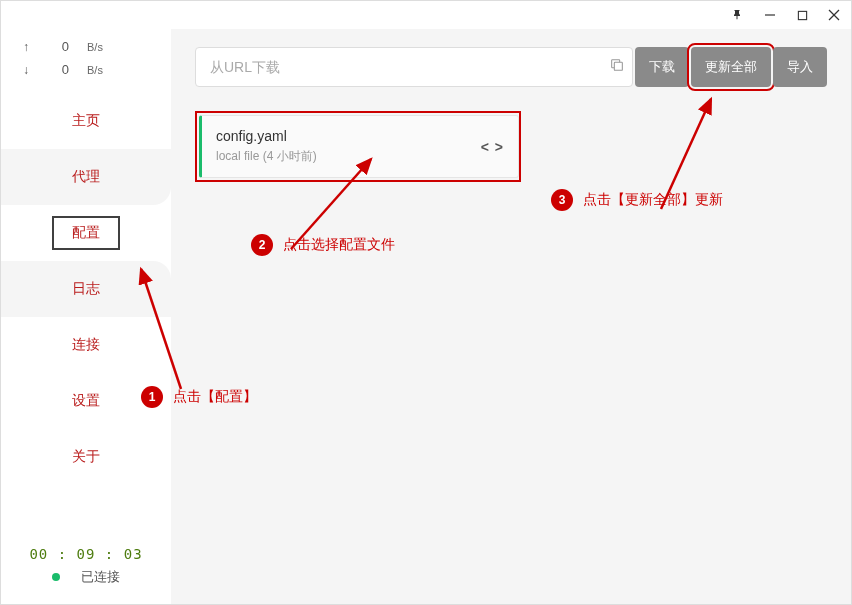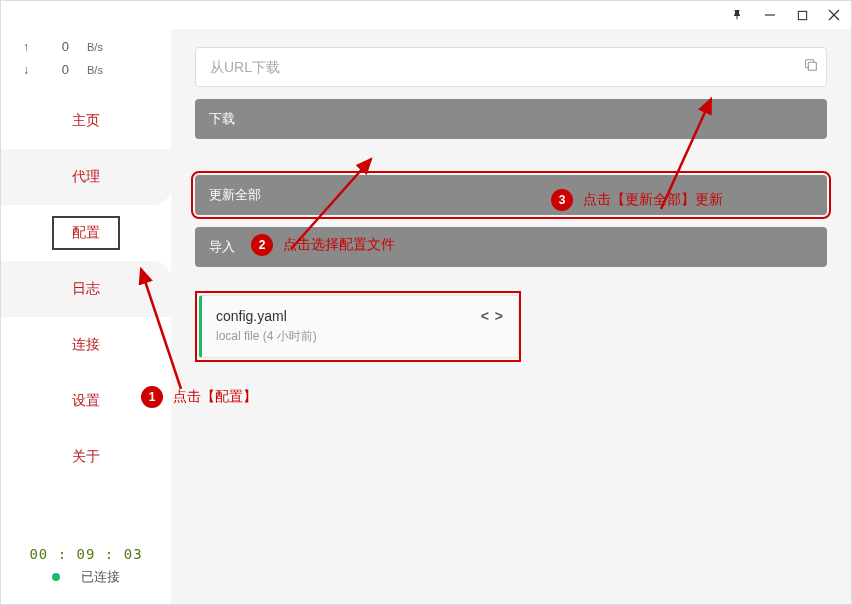--- a/index.html
+++ b/index.html
@@ -17,28 +17,28 @@
   .nav-item { height: 56px; display: flex; align-items: center; justify-content: center; font-size: 14px; color: #b91c1c; cursor: pointer; position: relative; }
   .nav-item.shaded { background: #f5f5f5; border-radius: 0 0 18px 0; }
   .nav-item.shaded-top { background: #f5f5f5; border-radius: 0 18px 0 0; }
   .nav-item .label-box { padding: 6px 18px; }
   .nav-item.active .label-box { border: 2px solid #404040; }
   .status { padding: 12px 0 18px; text-align: center; }
   .status .time { font-size: 14px; letter-spacing: 1px; color: #4d7c0f; margin-bottom: 6px; font-family: "Segoe UI", monospace; }
   .status .conn { font-size: 13px; color: #555; display: flex; align-items: center; justify-content: center; gap: 21px; }
   .status .dot { width: 8px; height: 8px; border-radius: 50%; background: #1abc6b; display: inline-block; }
   .content { flex: 1; background: #f5f5f5; padding: 18px 24px; position: relative; }
-  .toolbar { display: flex; gap: 12px; align-items: stretch; margin-bottom: 24px; flex-direction: column; }
+  .toolbar { display: flex; gap: 2px; align-items: stretch; margin-bottom: 24px; }
   .url-input-wrap { flex: 1; position: relative; }
   .url-input { width: 100%; height: 40px; border: 1px solid #ddd; border-radius: 4px; background: #fff; padding: 0 40px 0 14px; font-size: 14px; color: #333; outline: none; }
   .url-input::placeholder { color: #aaa; }
   .url-copy { position: absolute; right: 8px; top: 50%; transform: translateY(-50%); color: #999; }
   .btn { height: 40px; padding: 10px 14px; border: none; border-radius: 4px; background: #8a8a8a; color: #fff; font-size: 13px; cursor: pointer; display: flex; align-items: center; }
-  .btn.framed { outline: 2px solid #c00; outline-offset: 2px; margin-top: 24px; }
-  .profile-card { width: 320px; background: #fafafa; border: 1px solid #e5e5e5; border-left: 3px solid #1abc6b; border-radius: 3px; padding: 12px 14px; display: flex; justify-content: space-between; }
+  .btn.framed { outline: 2px solid #c00; outline-offset: 2px; }
+  .profile-card { width: 320px; background: #fafafa; border: 1px solid #e5e5e5; border-left: 3px solid #1abc6b; border-radius: 3px; padding: 12px 14px; display: flex; align-items: center; justify-content: space-between; }
   .profile-card .title { font-size: 14px; color: #333; margin-bottom: 4px; }
   .profile-card .sub { font-size: 12px; color: #999; }
   .profile-card .code-icon { font-size: 14px; color: #555; font-weight: bold; letter-spacing: 1px; }
   .profile-frame { border: 2px solid #c00; padding: 2px; width: 326px; }
   
   .anno { position: absolute; display: flex; align-items: center; gap: 10px; color: #c00; font-size: 14px; font-weight: 500; pointer-events: none; }
   .anno .circ { width: 22px; height: 22px; border-radius: 50%; background: #c00; color: #fff; display: flex; align-items: center; justify-content: center; font-size: 12px; font-weight: bold; }
   .arrow-svg { position: absolute; pointer-events: none; }
 </style>
 </head>

